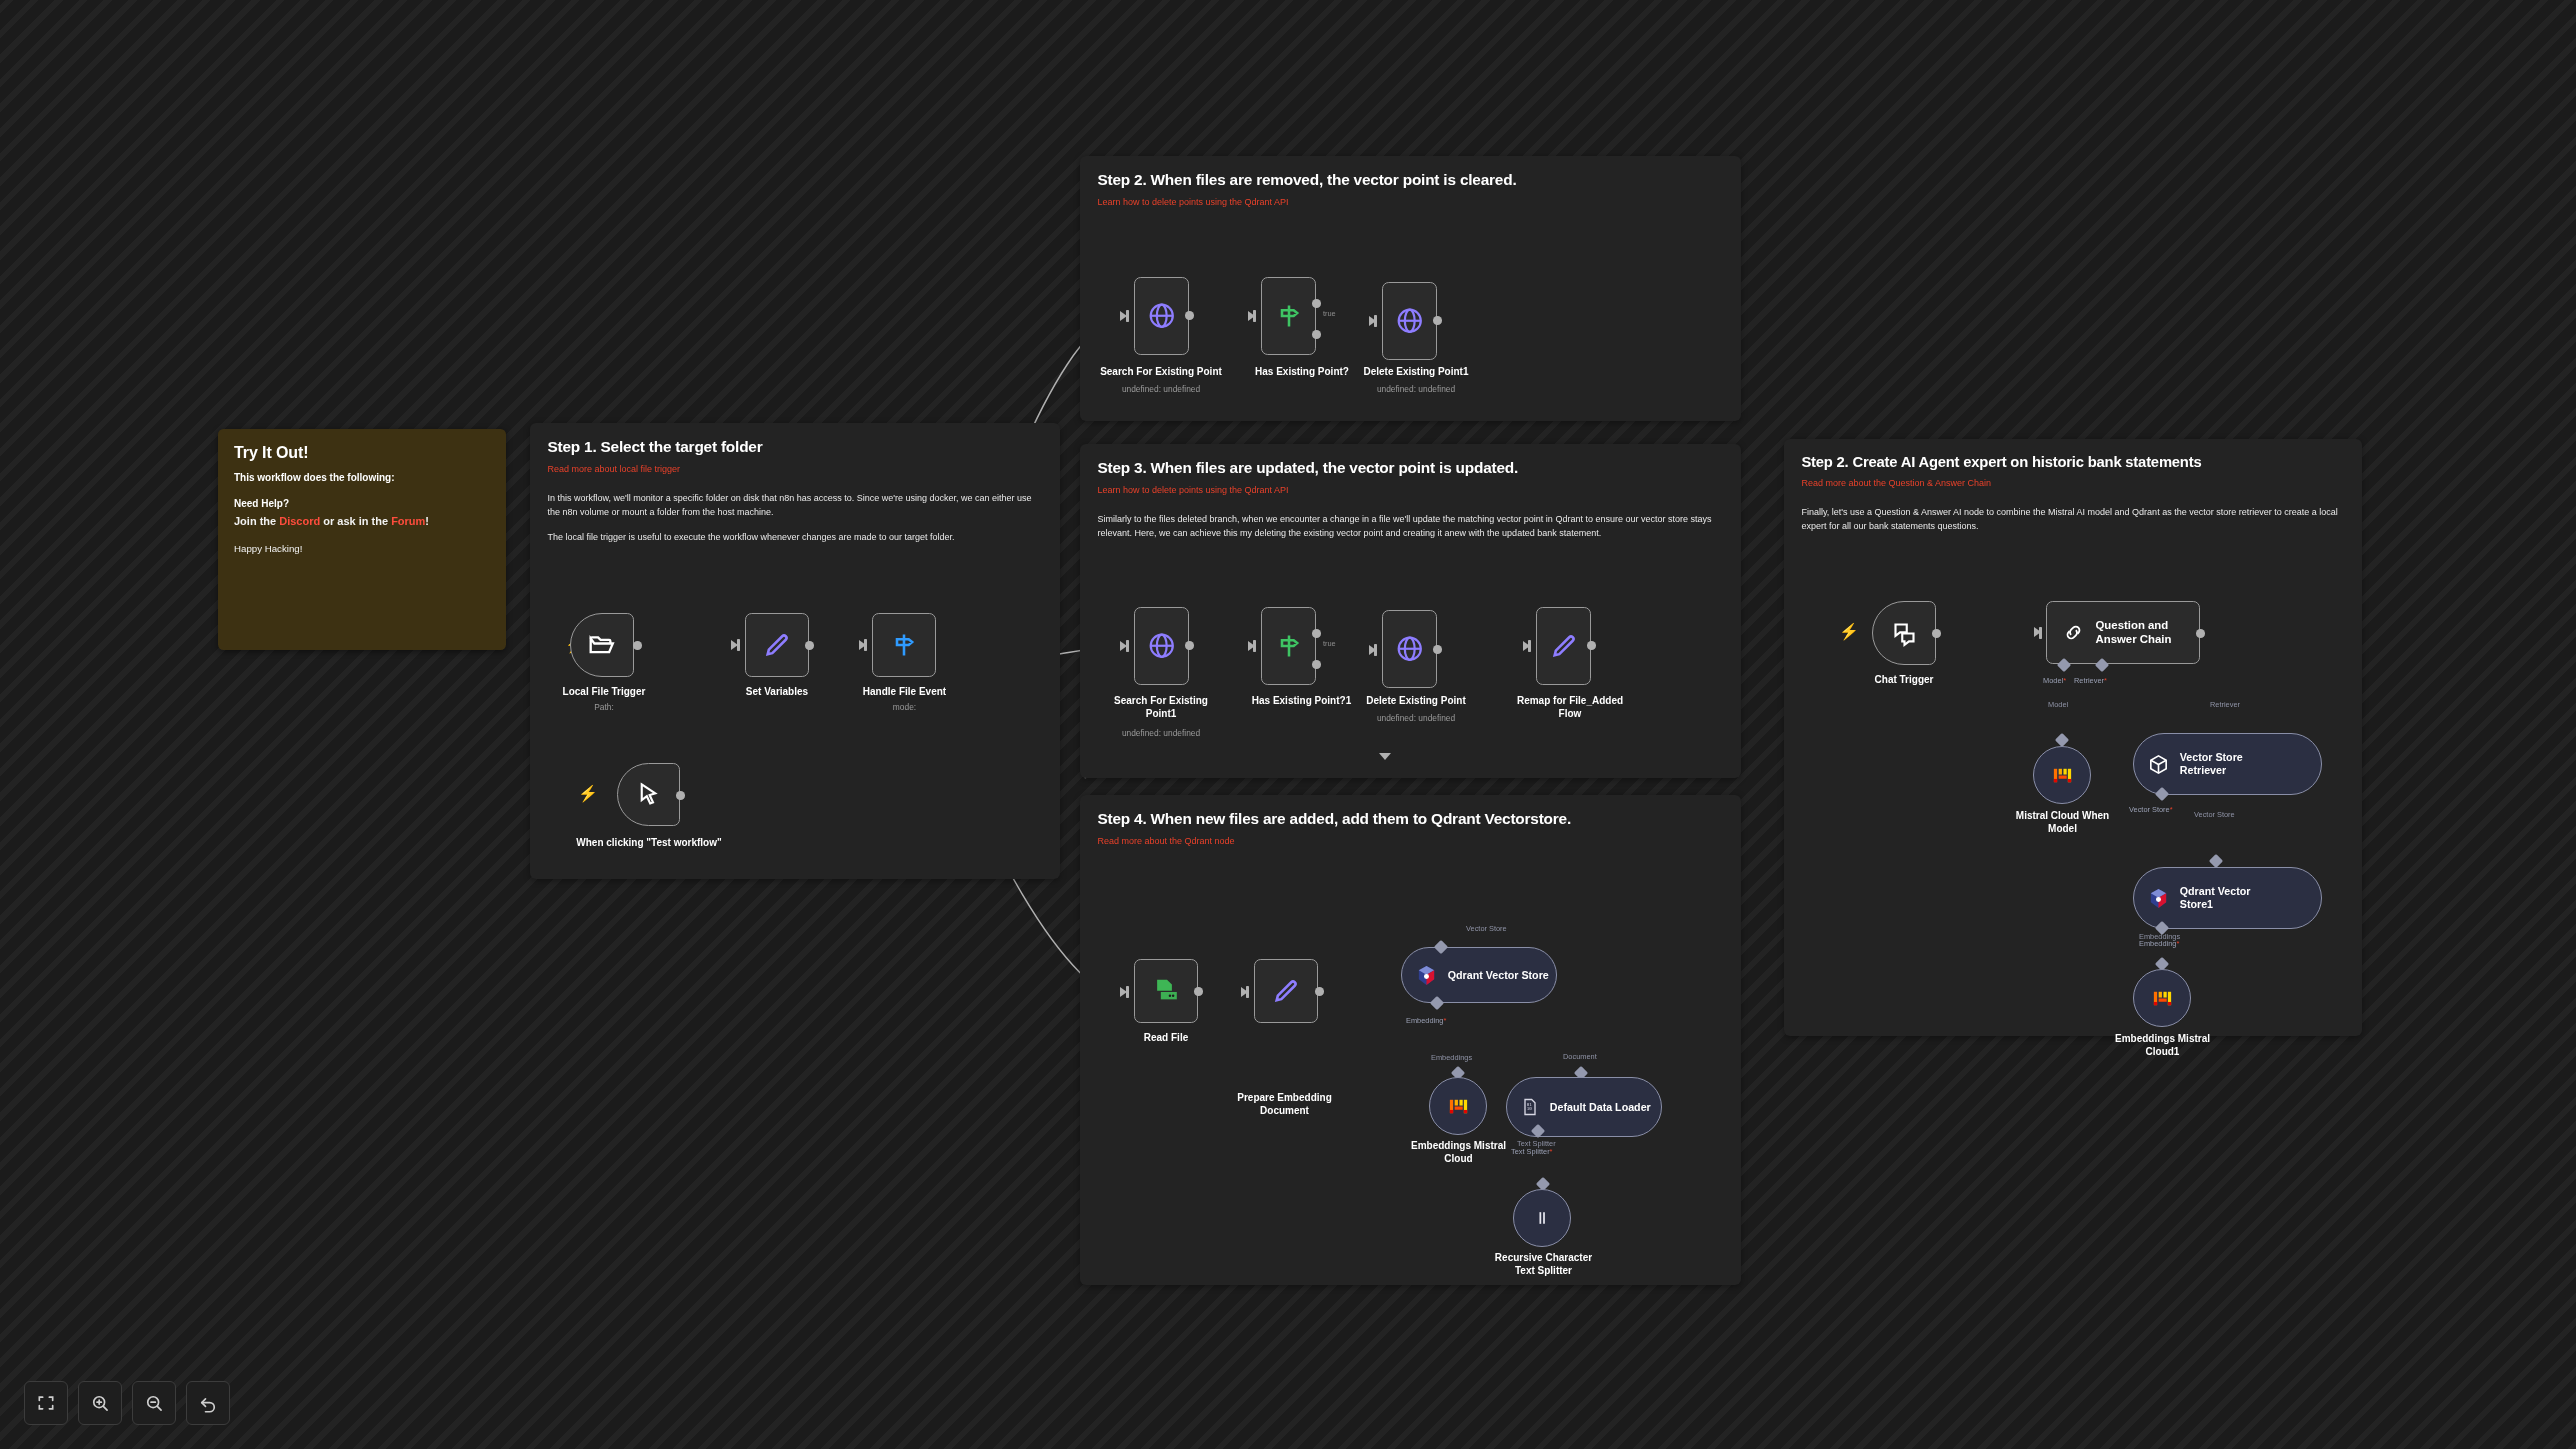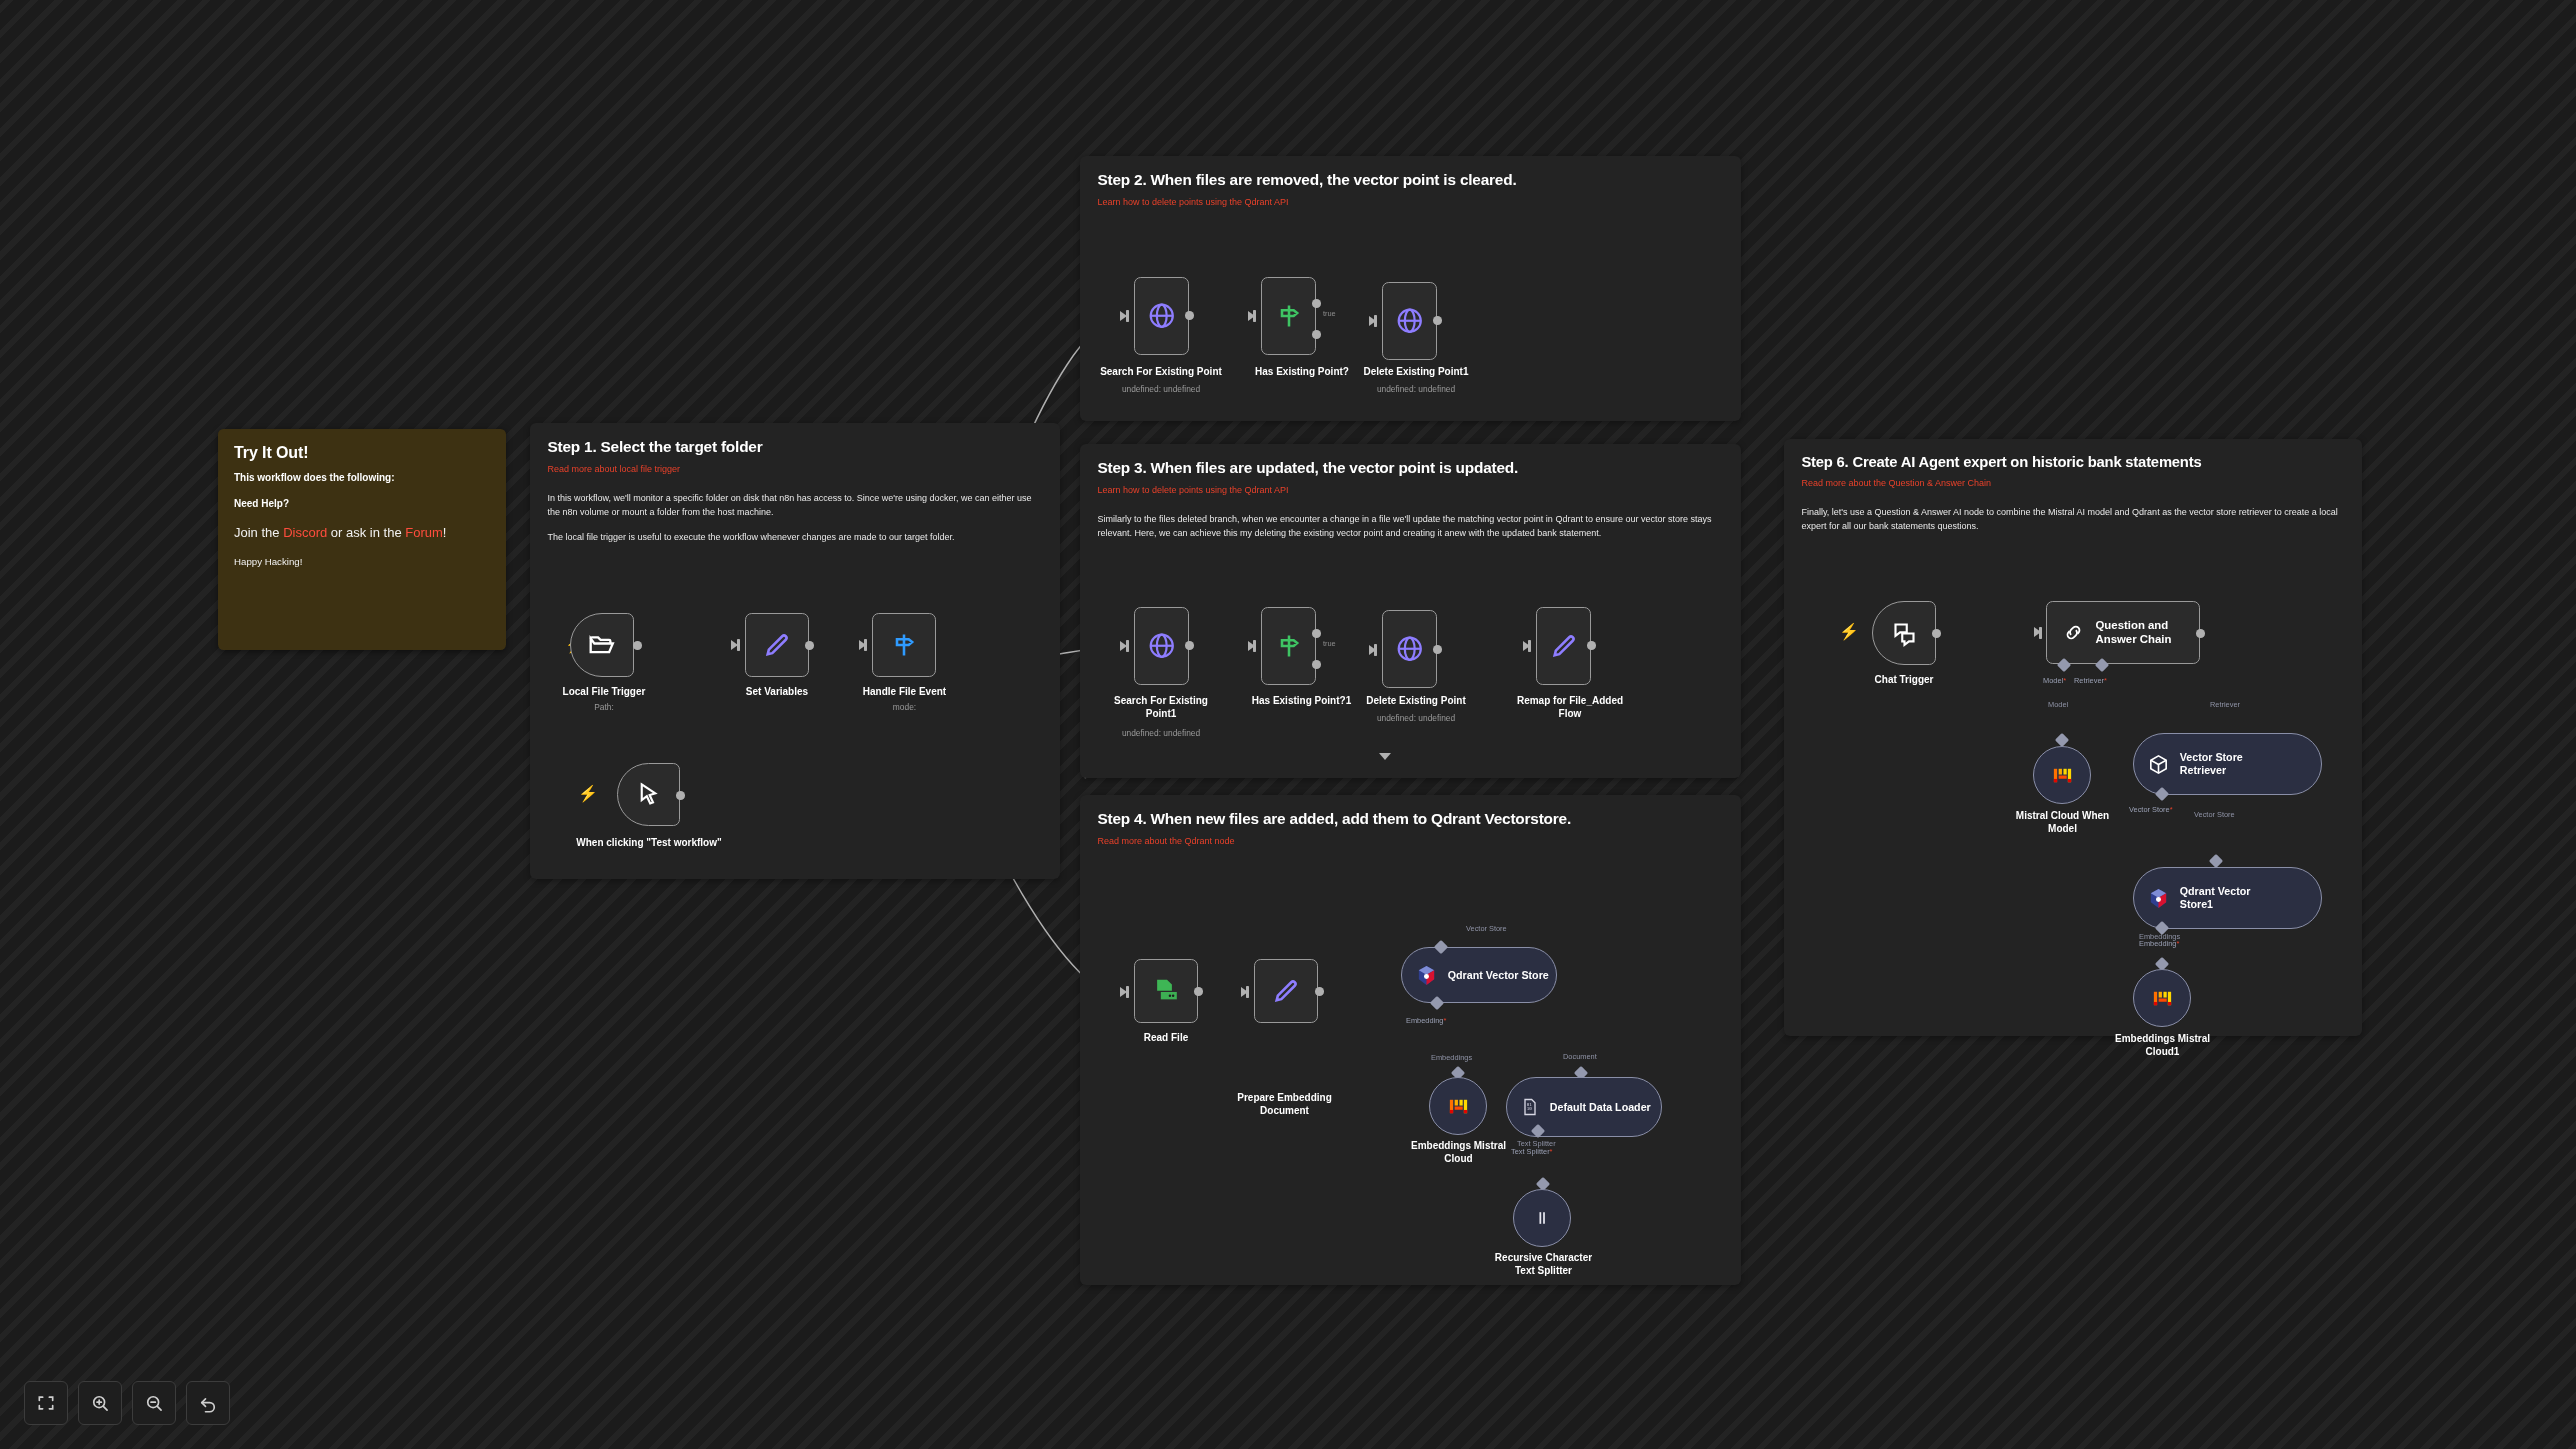--- a/index.html
+++ b/index.html
@@ -51,23 +51,24 @@
     line-height: 1.42;
     margin-bottom: 6px;
     color: #f2f2f2;
   }
   .sticky .needhelp {
     font-size: 10px;
     font-weight: 700;
     margin-top: 14.8px;
   }
   .sticky .helpline {
-    font-size: 13px;
-    margin-top: 16px;
+    font-size: 11px;
+    margin-top: 6px;
     color: #f2f2f2;
+    font-weight: bold;
   }
   .sticky .happy {
     font-size: 9.7px;
     margin-top: 16px;
     color: #f2f2f2;
   }
   .lnk { color: #ff4d3d; }
 
   
   .panel {
@@ -297,21 +298,21 @@
     <div class="plink">Learn how to delete points using the Qdrant API</div>
     <div class="ptext" style="max-width:627px">Similarly to the files deleted branch, when we encounter a change in a file we'll update the matching vector point in Qdrant to ensure our vector store stays relevant. Here, we can achieve this my deleting the existing vector point and creating it anew with the updated bank statement.</div>
   </div>
 
   <div class="panel" style="left:1080px; top:795px; width:661px; height:490px;">
     <h2>Step 4. When new files are added, add them to Qdrant Vectorstore.</h2>
     <div class="plink">Read more about the Qdrant node</div>
   </div>
 
   <div class="panel" style="left:1784px; top:439px; width:578px; height:597px;">
-    <h2 style="font-size:14.8px">Step 6. Create AI Agent expert on historic bank statements</h2>
+    <h2 style="font-size:14.8px">Step 2. Create AI Agent expert on historic bank statements</h2>
     <div class="plink">Read more about the Question &amp; Answer Chain</div>
     <div class="ptext" style="max-width:547px">Finally, let's use a Question &amp; Answer AI node to combine the Mistral AI model and Qdrant as the vector store retriever to create a local expert for all our bank statements questions.</div>
   </div>
 
   <div class="sticky" style="left:218px; top:429px; width:288px; height:221px;">
     <h2>Try It Out!</h2>
     <div class="sub">This workflow does the following:</div>
     <div class="needhelp">Need Help?</div>
     <div class="helpline"><span>Join the </span><span class="lnk">Discord</span><span> or ask in the </span><span class="lnk">Forum</span><span>!</span></div>
     <div class="happy">Happy Hacking!</div>

